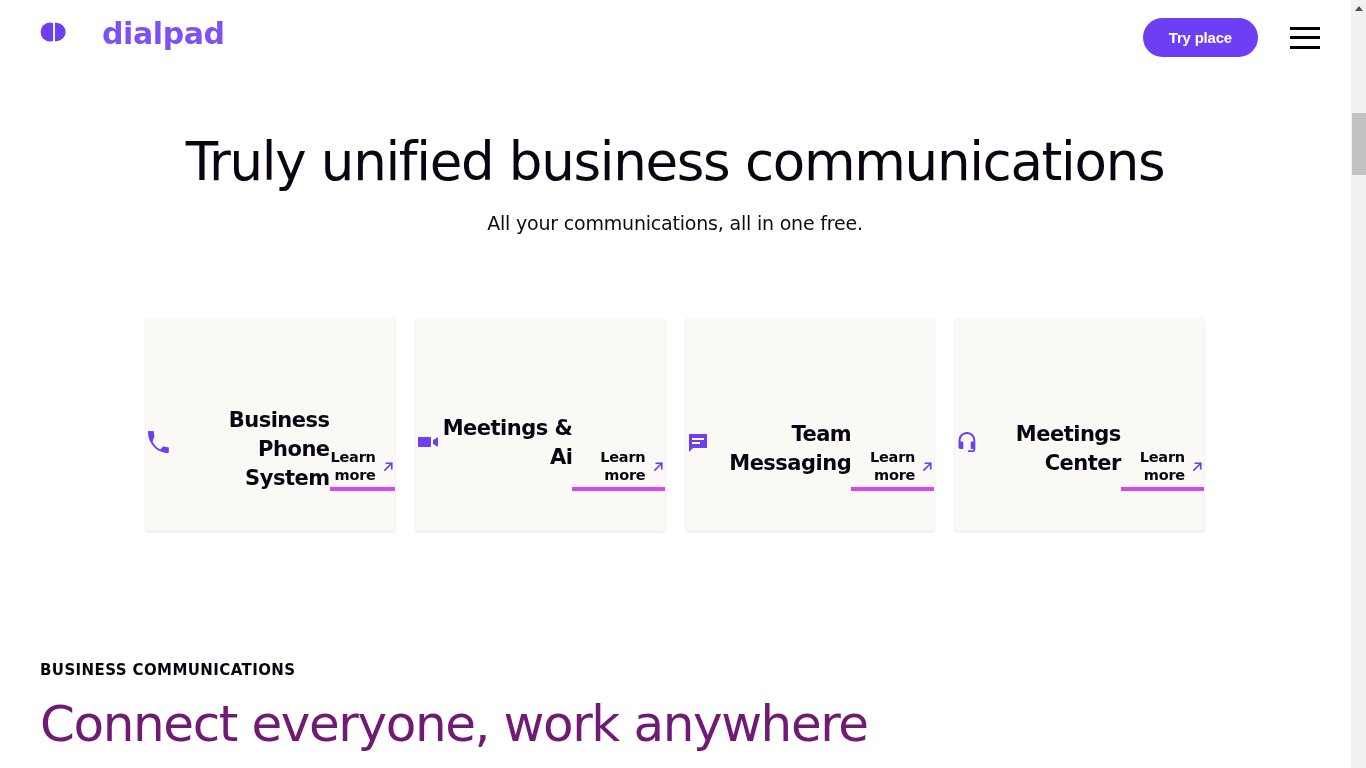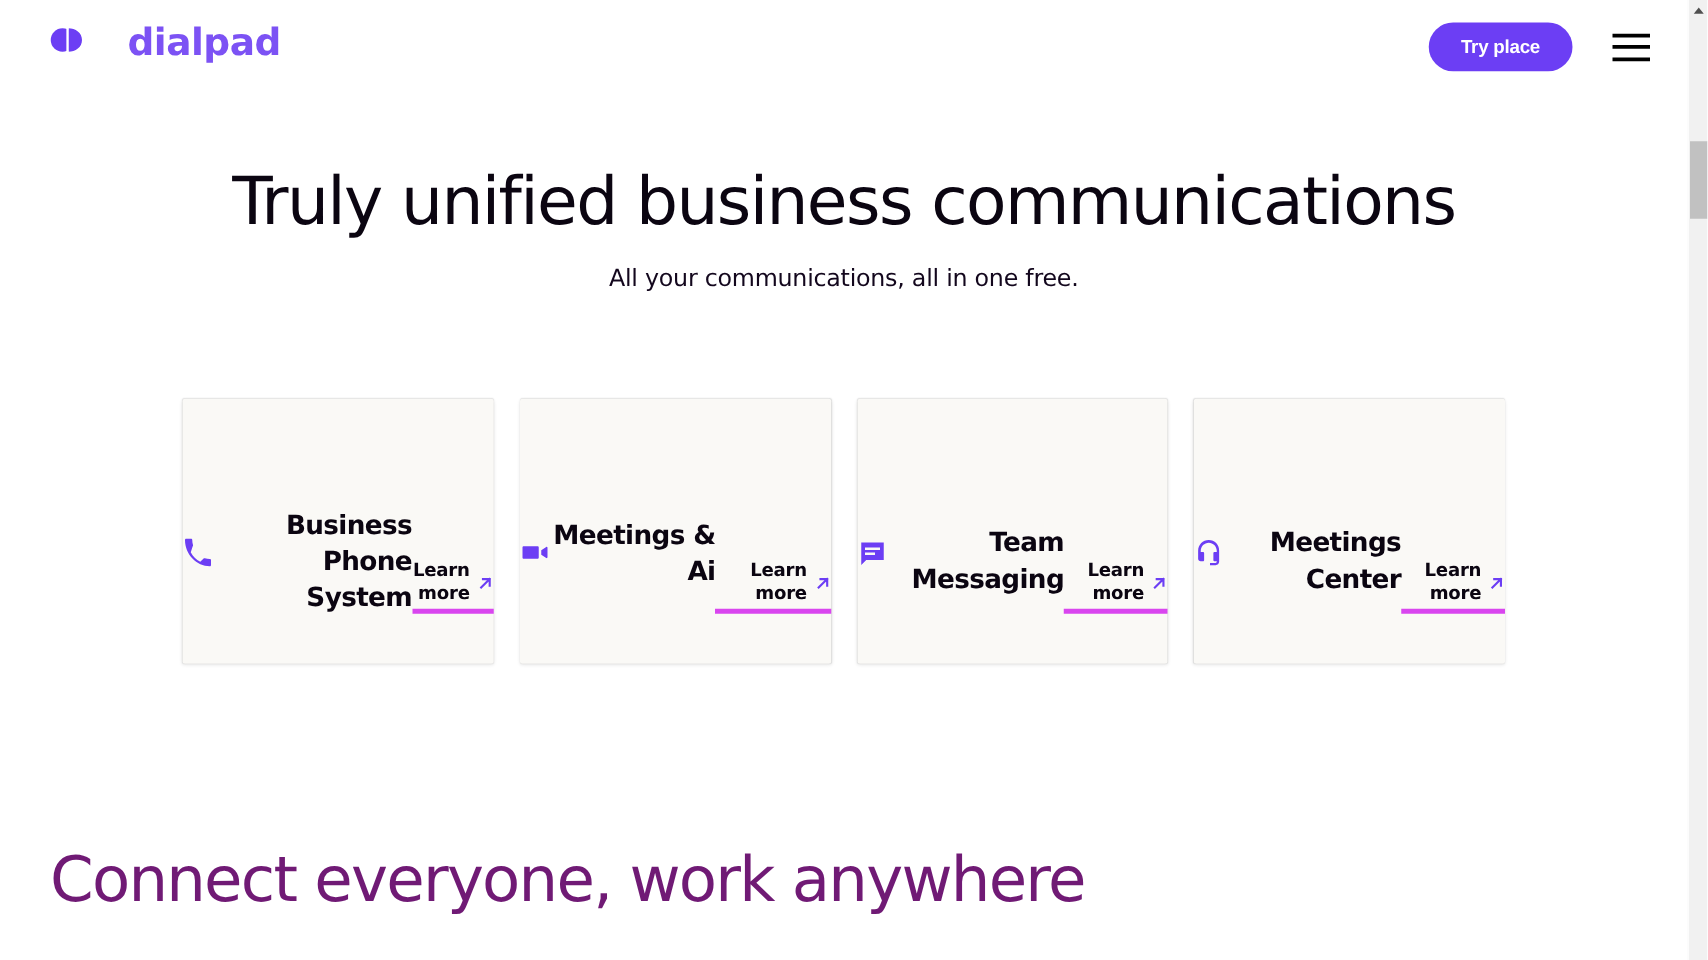--- a/index.html
+++ b/index.html
@@ -361,20 +361,21 @@
           <svg width="13" height="13" viewBox="0 0 16 16" aria-hidden="true">
             <path d="M3.6 12.4 12 4M5.4 4H12v6.6" stroke="#6C3EF4" stroke-width="2.1" fill="none" stroke-linecap="square"></path>
           </svg>
         </span>
       </a>
     </div>
 
   </section>
 
   <section class="bottom-section">
+    <div class="eyebrow">BUSINESS COMMUNICATIONS</div>
     <h2 class="section-heading">Connect everyone, work anywhere</h2>
   </section>
 
 </div>
 
 <div class="scrollbar">
   <div class="scroll-arrow up">
       <i></i>
     </div>
   <div class="scroll-thumb"></div>

